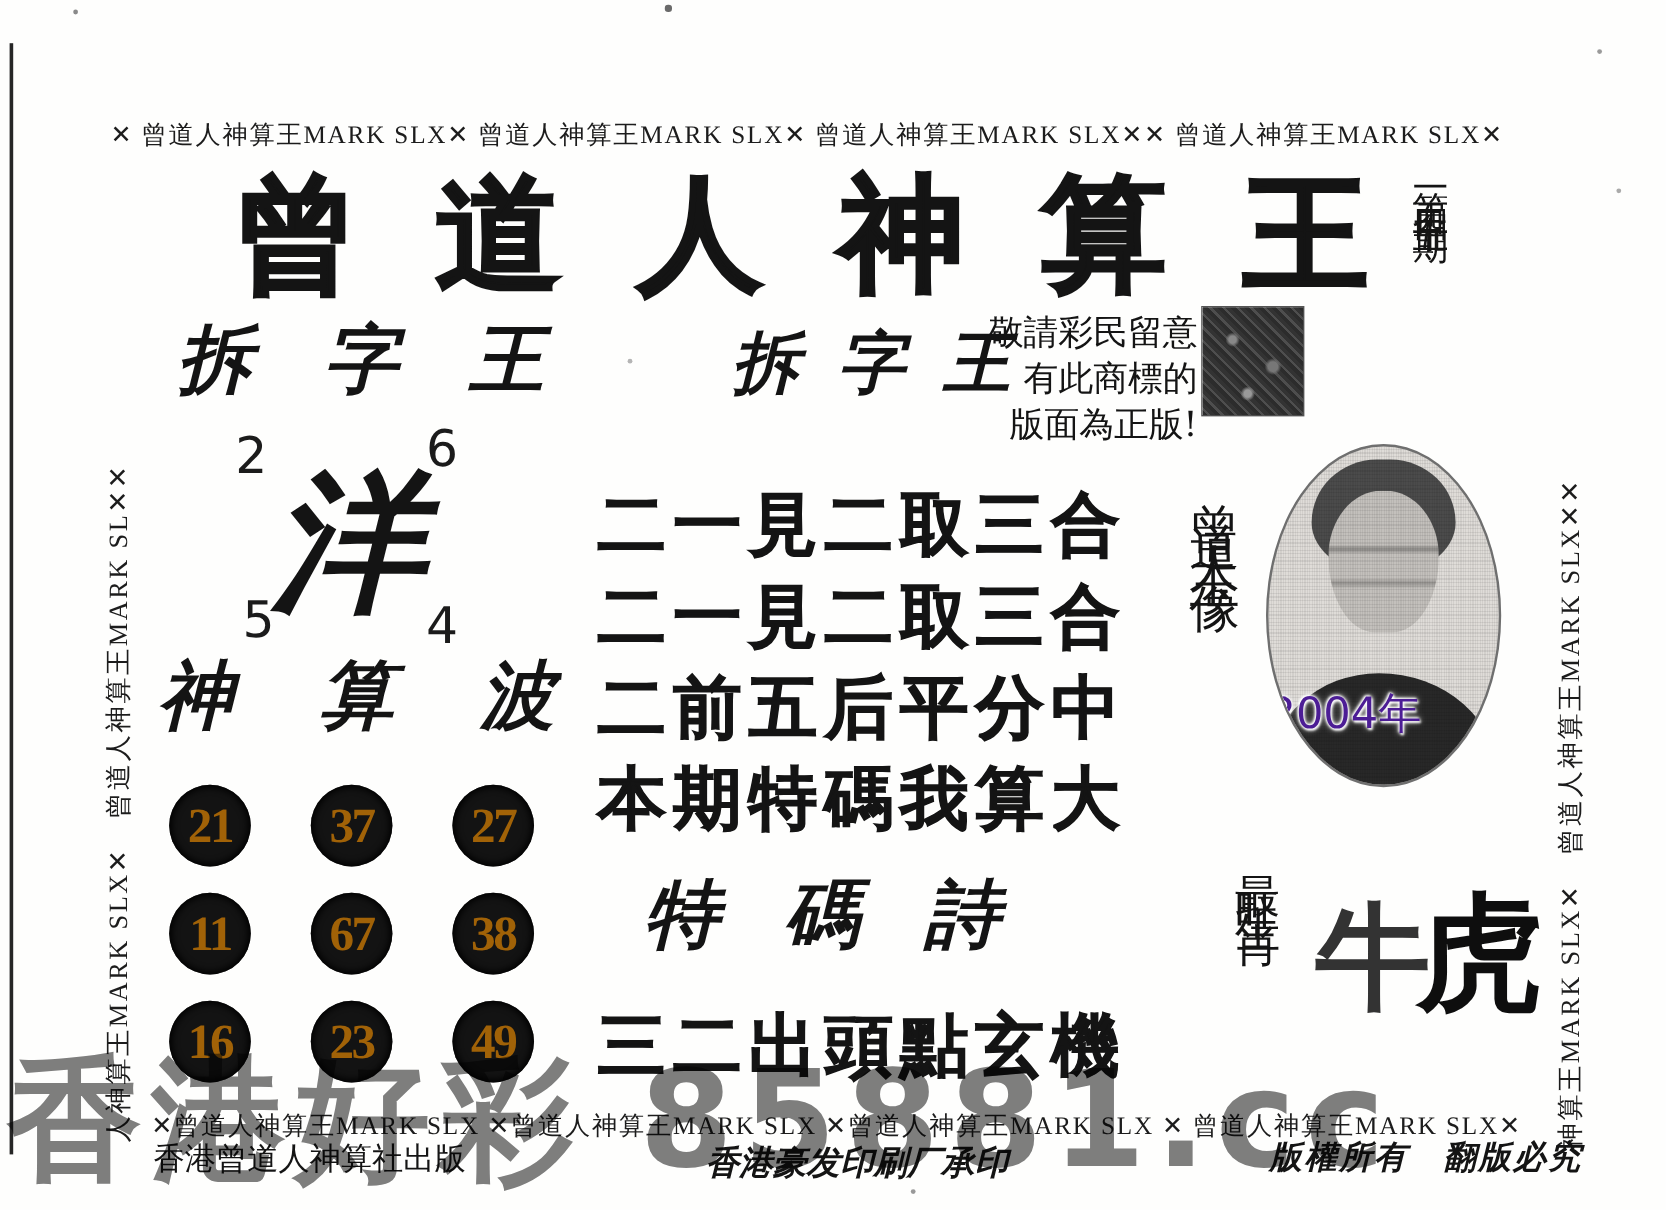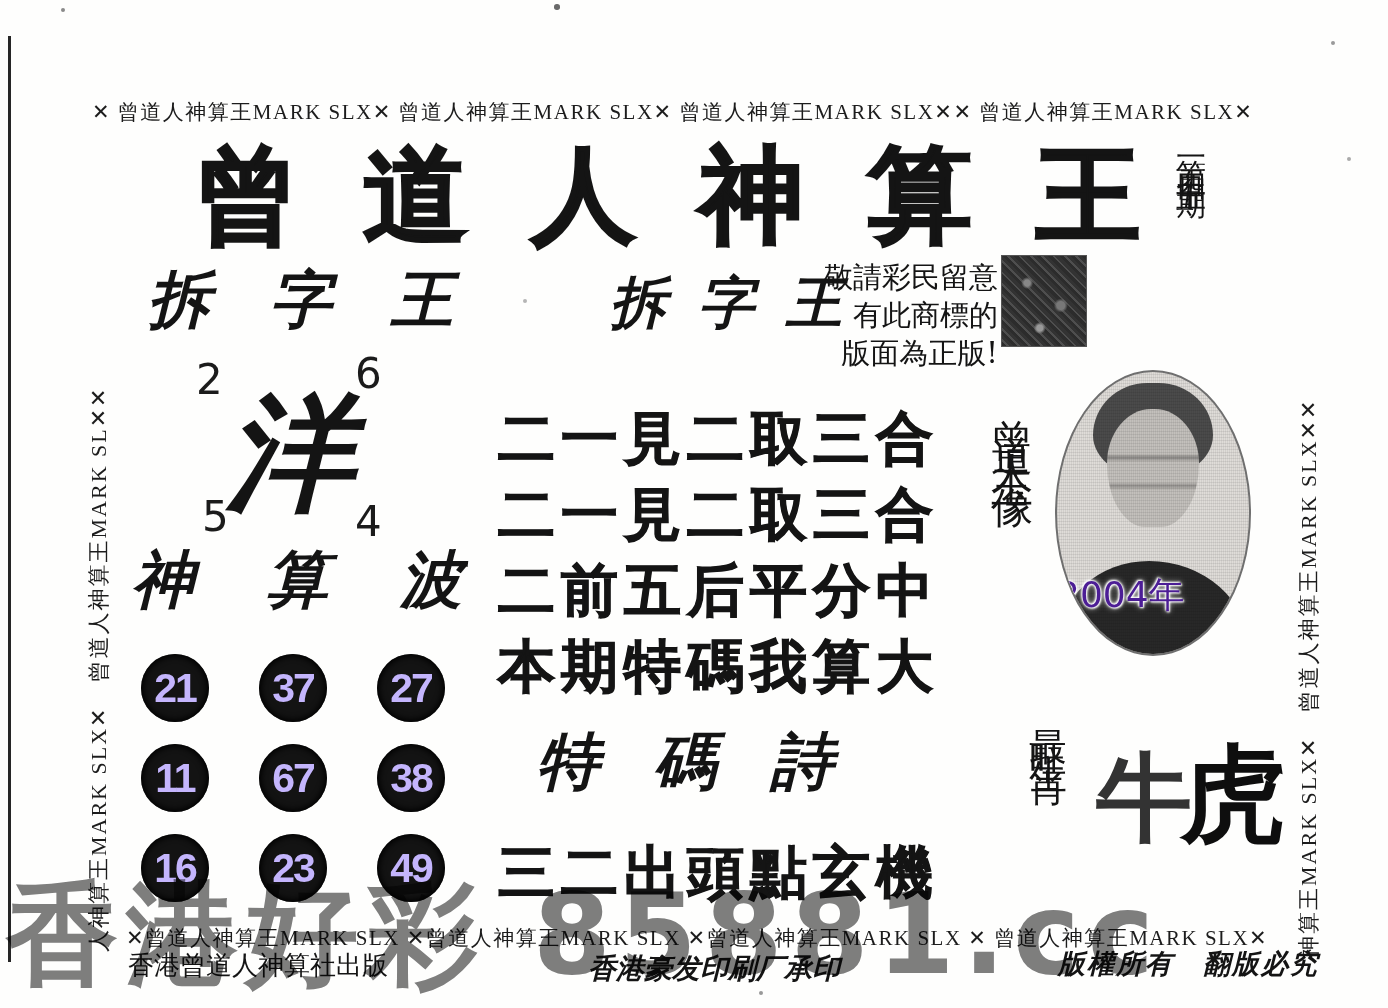--- a/index.html
+++ b/index.html
@@ -81,23 +81,23 @@
   .portrait .grain{position:absolute;inset:0;
     background-image:repeating-linear-gradient(0deg, rgba(0,0,0,.07) 0 1px, transparent 1px 3px),
       repeating-linear-gradient(90deg, rgba(0,0,0,.06) 0 1px, transparent 1px 2px);}
   .portrait-year{position:absolute;left:0;right:0;bottom:34px;text-align:left;font-size:36px;
     color:#4c1d95;font-family:"DejaVu Sans", sans-serif;
     text-shadow:0 0 3px #fff, 1px 1px 2px #fff, -1px -1px 2px #fff, 0 0 6px #fff;}
 
   
   .balls{left:141px;top:654px;display:grid;grid-template-columns:repeat(3,68px);
     column-gap:50px;row-gap:22px;}
-  .ball{width:68px;height:68px;border-radius:50%;background:#131313;color:#c4b5fd;
+  .ball{width:68px;height:68px;border-radius:50%;background:#131313;color:#a16207;
     display:flex;align-items:center;justify-content:center;
-    font-family:Liberation Sans, sans-serif;font-size:41px;font-weight:bold;letter-spacing:-2px;
+    font-family:Liberation Serif, serif;font-size:41px;font-weight:bold;letter-spacing:-2px;
     box-shadow:inset 0 0 6px 2px #000;}
 
   
   .zodiac-label{left:1022px;top:700px;writing-mode:vertical-rl;text-orientation:upright;
     font-size:38px;letter-spacing:13px;font-family:"DejaVu Serif", serif;}
   .animal{font-family:"DejaVu Serif", serif;font-weight:bold;line-height:1.05;}
   .animal-ox{left:1096px;top:748px;font-size:96px;color:#333;}
   .animal-tiger{left:1180px;top:738px;font-size:106px;color:#0e0e0e;}
 
   

